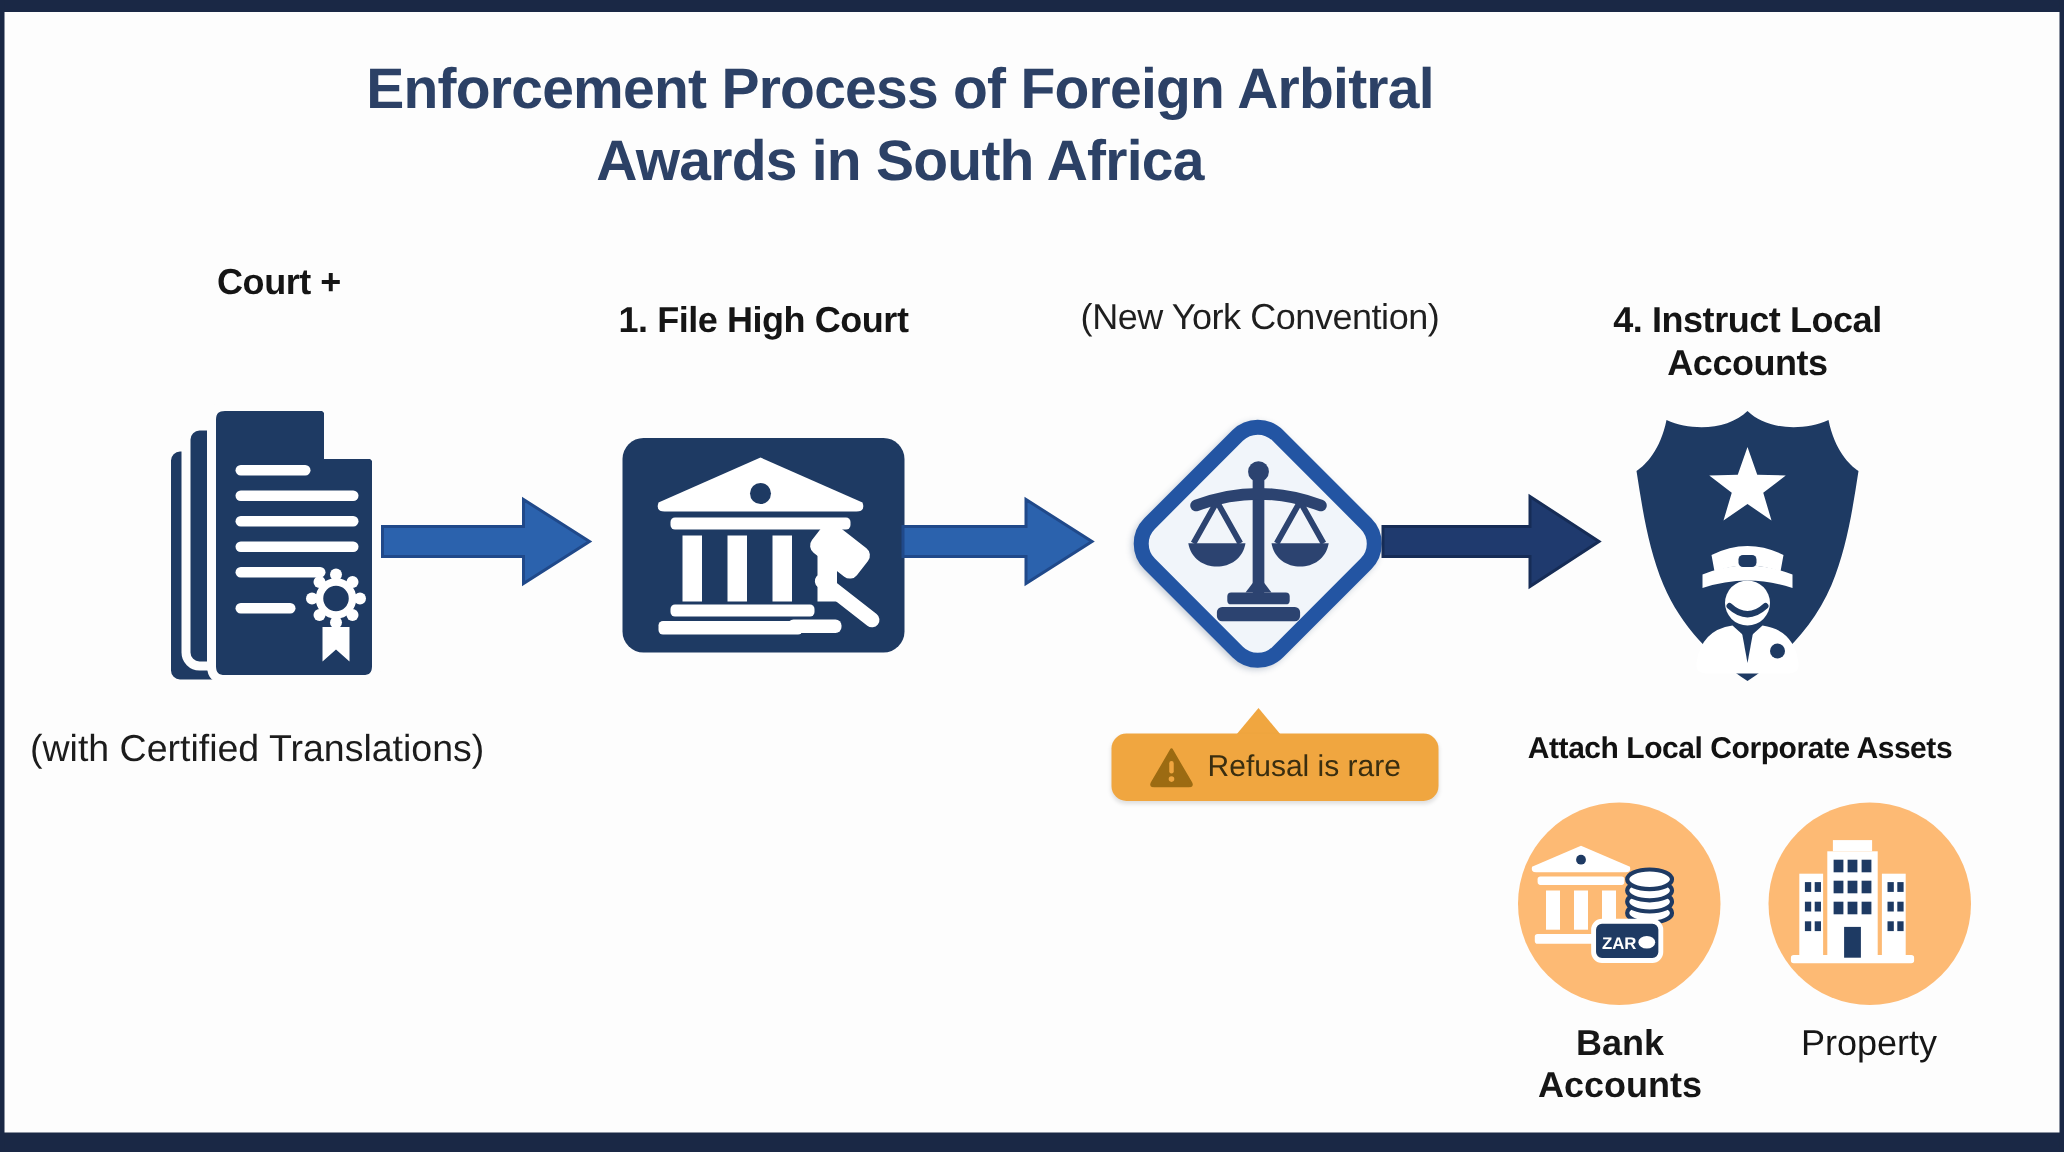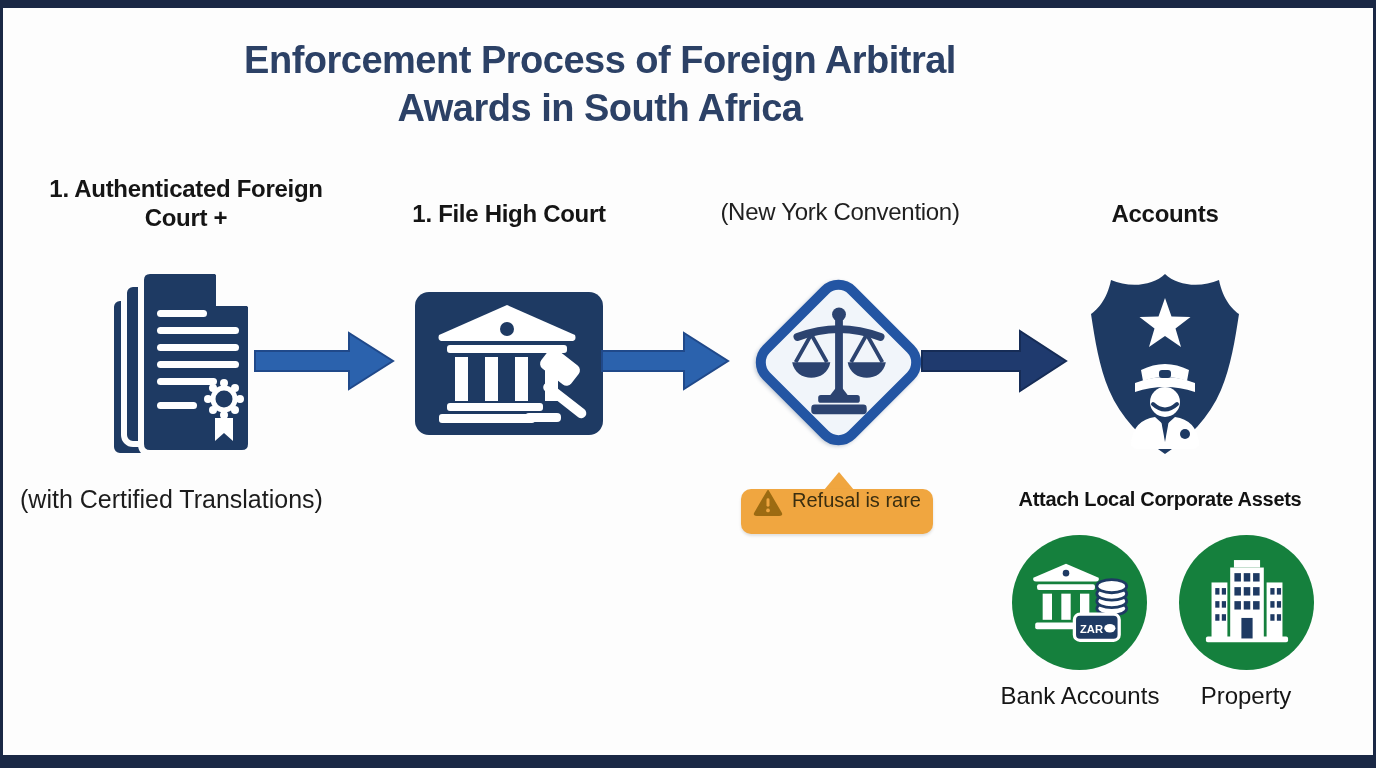--- a/index.html
+++ b/index.html
@@ -63,36 +63,36 @@
 
   .callout-pointer {
     position: absolute; left: 824px; top: 472px;
     width: 0; height: 0;
     border-left: 15px solid transparent;
     border-right: 15px solid transparent;
     border-bottom: 18px solid #f0a640;
   }
   .callout-box {
     position: absolute; left: 741px; top: 489px;
-    width: 192px; height: 45px;
+    width: 218px; height: 45px;
     background: #f0a640; border-radius: 10px;
-    display: flex; justify-content: center; gap: 9px;
+    display: flex; align-items: center; justify-content: center; gap: 9px;
     box-shadow: 0 2px 3px rgba(0,0,0,0.12);
   }
   .callout-text { font-size: 20px; color: #3a2e10; font-weight: 500; }
 
   .assets-heading {
     position: absolute; left: 960px; top: 488px; width: 400px;
     text-align: center; color: #121212;
     font-size: 20px; font-weight: bold; letter-spacing: -0.3px;
   }
   .asset-circle {
     position: absolute; width: 135px; height: 135px; border-radius: 50%;
-    background: #15803d;
-    display: flex; align-items: center; justify-content: center;
+    background: #fdba74;
+    display: flex; align-items: center; justify-content: flex-start;
   }
   .asset-label {
     position: absolute; text-align: center; color: #161616;
     font-size: 24px; font-weight: normal;
   }
 </style>
 </head>
 <body>
 
 <div id="canvas">
@@ -101,21 +101,20 @@
   <div class="edge edge-bottom"></div>
   <div class="edge edge-left"></div>
   <div class="edge edge-right"></div>
 
   <div class="page-title">
     <div>Enforcement Process of Foreign Arbitral</div>
     <div>Awards in South Africa</div>
   </div>
 
   <div class="step-heading" style="left:25px; top:174px; width:322px;">
-    <div>1. Authenticated Foreign</div>
     <div>Court +</div>
   </div>
 
   <svg style="position:absolute; left:103px; top:268px;" width="160" height="196" viewBox="0 0 160 196">
     <rect x="8" y="30" width="112" height="158" rx="9" fill="#1e3a63" stroke="#fdfdfd" stroke-width="6"></rect>
     <rect x="21" y="16" width="112" height="160" rx="9" fill="#1e3a63" stroke="#fdfdfd" stroke-width="6"></rect>
     <path d="M47 3 H113 L148 38 V176 Q148 185 139 185 H47 Q38 185 38 176 V12 Q38 3 47 3 Z" fill="#1e3a63" stroke="#fdfdfd" stroke-width="6"></path>
     <path d="M113 3 L113 38 H148 Z" fill="#fdfdfd"></path>
     <rect x="54" y="42" width="50" height="7" rx="3.5" fill="#fff"></rect>
     <rect x="54" y="59" width="82" height="7" rx="3.5" fill="#fff"></rect>
@@ -206,20 +205,21 @@
       <circle cx="16" cy="23" r="2" fill="#f0a640"></circle>
     </svg>
     <span class="callout-text">Refusal is rare</span>
   </div>
 
   <svg class="arrow" style="left:920px; top:328px;" width="148" height="66" viewBox="0 0 148 66">
     <path d="M2 23 H100 V3 L146 33 L100 63 V43 H2 Z" fill="#1f3a6e" stroke="#162c56" stroke-width="2"></path>
   </svg>
 
   <div class="step-heading" style="left:1058px; top:199px; width:214px;">
+    <div>4. Instruct Local</div>
     <div>Accounts</div>
   </div>
 
   <svg style="position:absolute; left:1085px; top:266px;" width="160" height="194" viewBox="0 0 160 194">
     <path d="M80 8 C68 20 44 22 26 14 C22 34 12 44 6 48 C10 74 14 100 24 124 C36 152 56 172 80 188 C104 172 124 152 136 124 C146 100 150 74 154 48 C148 44 138 34 134 14 C116 22 92 20 80 8 Z" fill="#1e3a63"></path>
     <polygon fill="#fff" points="80,32 86.5,50.5 105.5,51 90.5,62.5 96,81 80,70 64,81 69.5,62.5 54.5,51 73.5,50.5"></polygon>
     <g>
       <path d="M56 104 Q80 92 104 104 L102 115 Q80 107 58 115 Z" fill="#fff"></path>
       <path d="M50 117 Q80 105 110 117 L110 126 Q80 116 50 126 Z" fill="#fff"></path>
       <rect x="74" y="104" width="12" height="8" rx="3" fill="#1e3a63"></rect>
@@ -287,16 +287,16 @@
         <rect x="85" y="44" width="4.5" height="7"></rect>
           <rect x="92" y="44" width="4.5" height="7"></rect>
         <rect x="85" y="58" width="4.5" height="7"></rect>
           <rect x="92" y="58" width="4.5" height="7"></rect>
         <rect x="85" y="72" width="4.5" height="7"></rect>
           <rect x="92" y="72" width="4.5" height="7"></rect>
       </g>
     </svg>
   </div>
 
-  <div class="asset-label" style="left:1000px; top:682px; width:160px;">Bank Accounts</div>
+  <div class="asset-label" style="left:1000px; top:682px; width:160px;font-weight:bold;">Bank Accounts</div>
   <div class="asset-label" style="left:1186px; top:682px; width:120px;">Property</div>
 
 </div>
 
 </body></html>

